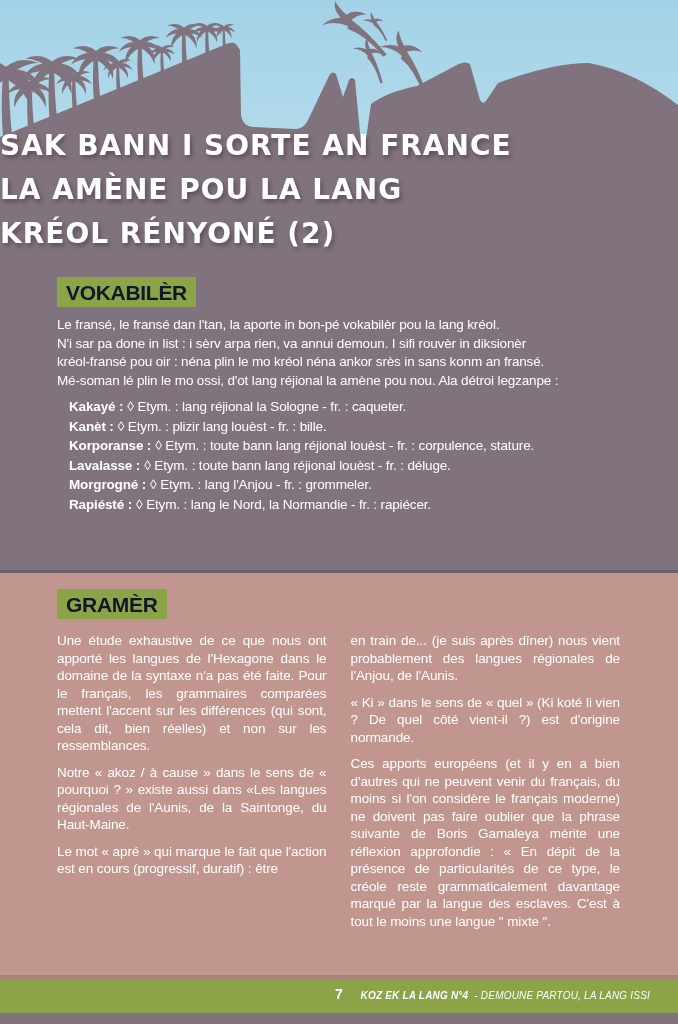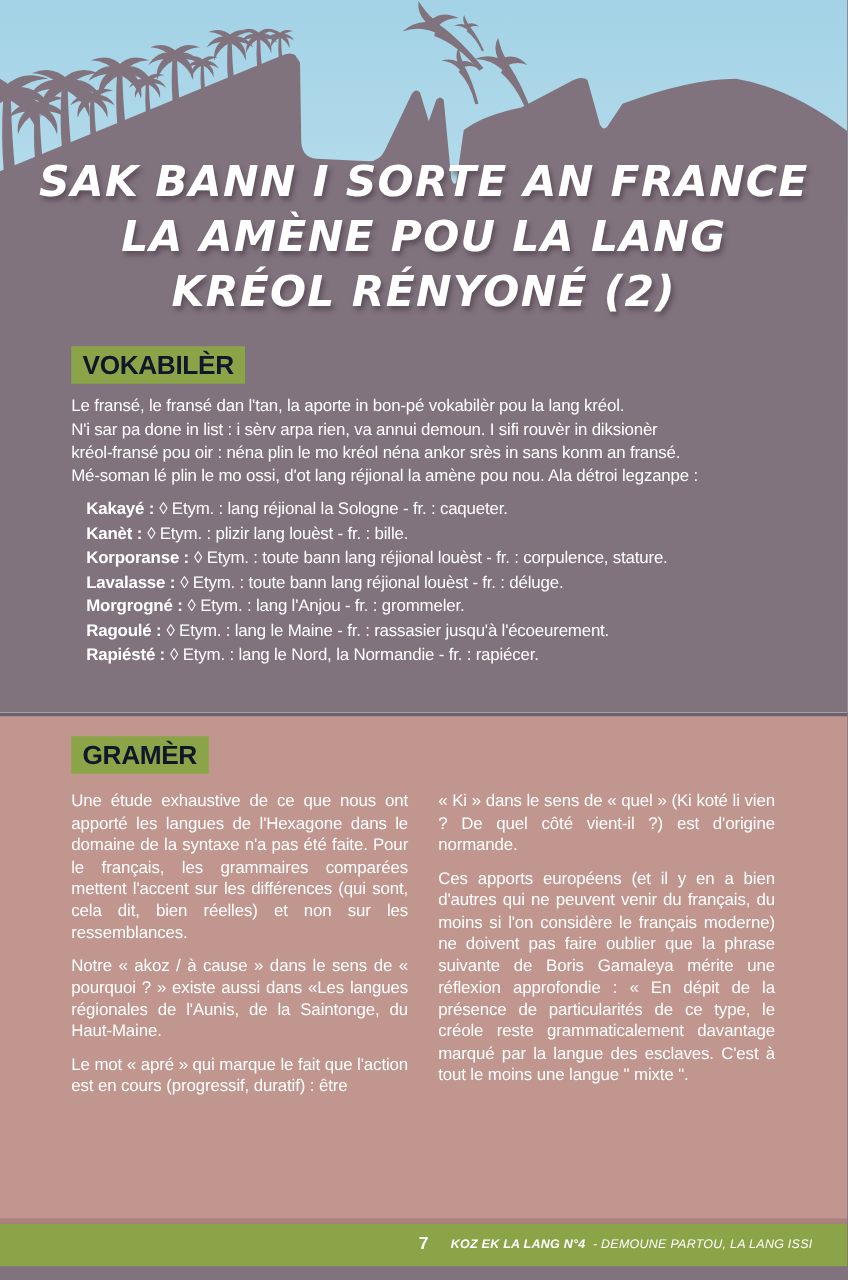--- a/index.html
+++ b/index.html
@@ -8,25 +8,24 @@
 
   
   .hero {
     position:relative; width:678px; height:570px;
     background:linear-gradient(180deg,#a3d2e6 0%,#bce0ee 40%,#d2eaf4 72%,#dceef6 100%);
     overflow:hidden;
   }
   .hero svg.decor { position:absolute; inset:0; display:block; }
   .hero-title {
     position:absolute; top:124px; left:0; right:0; z-index:2;
-    text-align:center; color:#ffffff;
+    text-align:left; color:#ffffff;
     font-family:"DejaVu Sans", sans-serif;
-    font-weight:700; font-size:34px; line-height:44px; letter-spacing:1px;
+    font-weight:700; font-size:28px; line-height:44px; letter-spacing:1px;
     text-shadow:2px 3px 4px rgba(62,48,60,0.55);
-    font-style:italic;
   }
   .vokabiler { position:absolute; top:277px; left:57px; right:40px; z-index:2; color:#fff; }
   .section-label {
     display:inline-block; background:#8ba447; color:#0f172a;
     font-weight:700; font-size:21px; line-height:1; letter-spacing:-0.3px;
     padding:5px 9px 4px 9px;
   }
   .intro { margin-top:9px; font-size:13.5px; line-height:18.5px; letter-spacing:-0.15px; }
   .intro .line { white-space:nowrap; }
   .entries { margin-top:7px; font-size:13.5px; line-height:19.5px; letter-spacing:-0.15px; }
@@ -122,36 +121,36 @@
       <div class="line">kréol-fransé pou oir : néna plin le mo kréol néna ankor srès in sans konm an fransé.</div>
       <div class="line">Mé-soman lé plin le mo ossi, d'ot lang réjional la amène pou nou. Ala détroi legzanpe :</div>
     </div>
 
     <div class="entries">
       <div class="entry"><b>Kakayé :</b><span>◊ Etym. : lang réjional la Sologne - fr. : caqueter.</span></div>
       <div class="entry"><b>Kanèt :</b><span>◊ Etym. : plizir lang louèst - fr. : bille.</span></div>
       <div class="entry"><b>Korporanse :</b><span>◊ Etym. : toute bann lang réjional louèst - fr. : corpulence, stature.</span></div>
       <div class="entry"><b>Lavalasse :</b><span>◊ Etym. : toute bann lang réjional louèst - fr. : déluge.</span></div>
       <div class="entry"><b>Morgrogné :</b><span>◊ Etym. : lang l'Anjou - fr. : grommeler.</span></div>
-      <div class="entry"><b>Ragoulé :</b><span>◊ Etym. : lang le Maine - fr. : rassasier jusqu'à l'écoeurement.</span></div>
       <div class="entry"><b>Rapiésté :</b><span>◊ Etym. : lang le Nord, la Normandie - fr. : rapiécer.</span></div>
     </div>
   </div>
 </section>
 
 <section class="gramer">
   <div class="section-label">GRAMÈR</div>
 
   <div class="columns">
     <div class="col">
       <p>Une étude exhaustive de ce que nous ont apporté les langues de l'Hexagone dans le domaine de la syntaxe n'a pas été faite. Pour le français, les grammaires comparées mettent l'accent sur les différences (qui sont, cela dit, bien réelles) et non sur les ressemblances.</p>
       <p>Notre « akoz / à cause » dans le sens de « pourquoi ? » existe aussi dans «Les langues régionales de l'Aunis, de la Saintonge, du Haut-Maine.</p>
       <p>Le mot « apré » qui marque le fait que l'action est en cours (progressif, duratif) : être</p>
     </div>
     <div class="col">
+      <p>en train de... (je suis après dîner) nous vient probablement des langues régionales de l'Anjou, de l'Aunis.</p>
       <p>« Ki » dans le sens de « quel » (Ki koté li vien ? De quel côté vient-il ?) est d'origine normande.</p>
       <p>Ces apports européens (et il y en a bien d'autres qui ne peuvent venir du français, du moins si l'on considère le français moderne) ne doivent pas faire oublier que la phrase suivante de Boris Gamaleya mérite une réflexion approfondie : « En dépit de la présence de particularités de ce type, le créole reste grammaticalement davantage marqué par la langue des esclaves. C'est à tout le moins une langue " mixte ".</p>
     </div>
   </div>
 </section>
 
 <div class="footer-divider"></div>
 <footer class="footer-bar">
   <div class="page-number">7</div>
   <div class="footer-credit">

